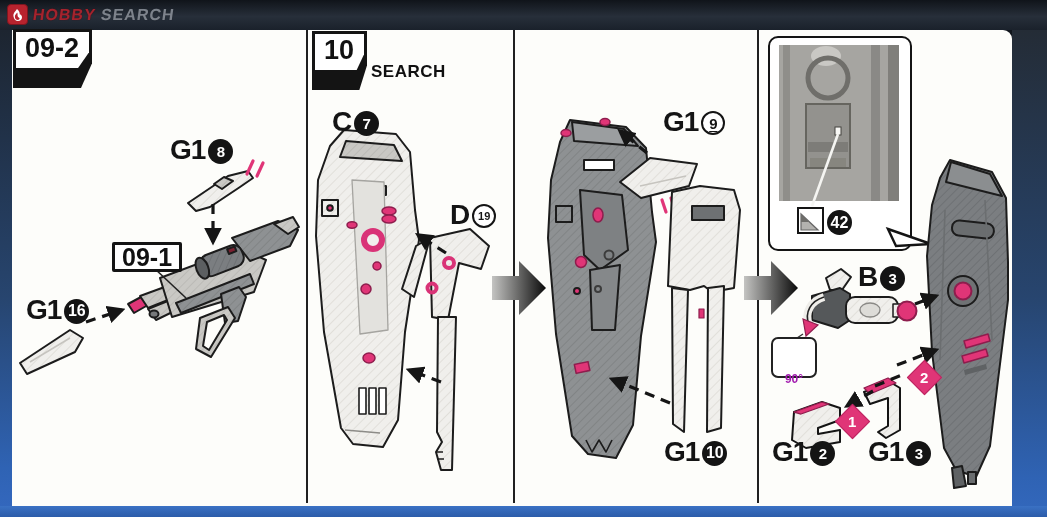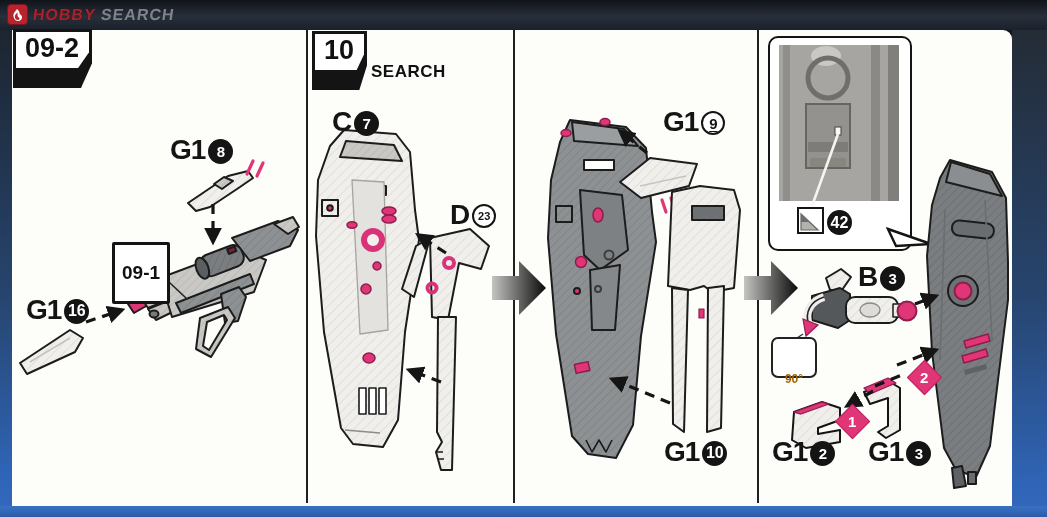--- a/index.html
+++ b/index.html
@@ -11,38 +11,38 @@
   .bottomband{position:absolute;left:0;top:506px;width:1047px;height:11px;background:linear-gradient(180deg,#3a71c4,#2c5ca9);z-index:3;}
   .divider{position:absolute;top:30px;height:473px;width:2px;background:#202020;z-index:4;}
 
   .logo{position:absolute;left:7px;top:4px;display:flex;align-items:center;gap:5px;z-index:9;}
   .logo-ico{width:19px;height:19px;background:#b8232e;border:1px solid #7e161f;border-radius:4px;display:flex;align-items:center;justify-content:center;}
   .logo-hobby{font-weight:bold;font-size:16px;color:#a3242e;letter-spacing:1px;transform:skewX(-8deg);text-shadow:0 0 1px #46080e;}
   .logo-search{font-weight:bold;font-size:16px;color:#7d838c;letter-spacing:1px;transform:skewX(-8deg);text-shadow:0 0 1px #23262b;}
 
   .stepbox{position:absolute;z-index:7;background:#141414;clip-path:polygon(0 0,100% 0,100% 58%,86% 100%,0 100%);padding:3px 3px 20px 3px;}
   .stepbox-in{background:#fff;clip-path:polygon(0 0,100% 0,100% 56%,85% 100%,0 100%);font-weight:bold;font-size:27px;line-height:32px;padding:0 10px 4px 9px;color:#111;}
-  .refbox{position:absolute;background:#fff;border:3px solid #141414;border-radius:2px;font-weight:bold;font-size:19px;line-height:24px;padding:16px 7px;z-index:7;color:#111;}
+  .refbox{position:absolute;background:#fff;border:3px solid #141414;border-radius:2px;font-weight:bold;font-size:25px;line-height:24px;padding:0 7px;z-index:7;color:#111;}
 
   .title-jp{position:absolute;font-weight:600;font-size:26px;color:#101010;letter-spacing:1px;z-index:7;}
   .title-en{position:absolute;font-weight:bold;font-size:17px;color:#101010;letter-spacing:.5px;z-index:7;}
 
   .plabel{position:absolute;display:flex;align-items:center;gap:3px;font-weight:bold;font-size:28px;color:#141414;letter-spacing:-1px;z-index:7;}
   .badge{display:flex;align-items:center;justify-content:center;width:25px;height:25px;border-radius:50%;background:#141414;color:#fff;font-weight:bold;font-size:15px;letter-spacing:0;margin-top:2px;}
   .badge.two{font-size:16px;}
   .badge.outline{background:#fff;border:2.5px solid #141414;color:#141414;width:20px;height:20px;}
   .badge.outline.two{font-size:11px;}
   .badge.u{text-decoration:underline;text-underline-offset:2px;}
 
   .diamond{position:absolute;width:23px;height:23px;background:#e03577;border:1.5px solid #bb2560;transform:rotate(45deg);display:flex;align-items:center;justify-content:center;z-index:7;}
   .diamond span{transform:rotate(-45deg);color:#fff;font-weight:bold;font-size:15px;}
 
   .inset{position:absolute;left:768px;top:36px;width:140px;height:211px;background:#fff;border:2.5px solid #141414;border-radius:10px;z-index:5;}
   .rot90{position:absolute;left:771px;top:337px;width:42px;height:37px;background:#fff;border:2px solid #222;border-radius:7px;display:flex;flex-direction:column;align-items:center;justify-content:center;z-index:7;}
-  .rot90 .deg{font-weight:bold;font-size:12px;color:#a16207;line-height:13px;margin-top:44px;}
+  .rot90 .deg{font-weight:bold;font-size:12px;color:#a21caf;line-height:13px;margin-top:44px;}
 
   .overlay{position:absolute;left:0;top:0;z-index:6;pointer-events:none;}
 </style>
 </head>
 <body>
 
 <div class="stage">
 
   <div class="page"></div>
 
@@ -296,21 +296,21 @@
   <div class="plabel" style="left:26px;top:294px">
     <span>G1</span>
     <span class="badge two">16</span>
   </div>
   <div class="plabel" style="left:332px;top:106px">
     <span>C</span>
     <span class="badge">7</span>
   </div>
   <div class="plabel" style="left:450px;top:199px">
     <span>D</span>
-    <span class="badge outline two">23</span>
+    <span class="badge outline two">19</span>
   </div>
   <div class="plabel" style="left:663px;top:106px">
     <span>G1</span>
     <span class="badge outline u">9</span>
   </div>
   <div class="plabel" style="left:664px;top:436px">
     <span>G1</span>
     <span class="badge two">10</span>
   </div>
   <div class="plabel" style="left:858px;top:261px">

